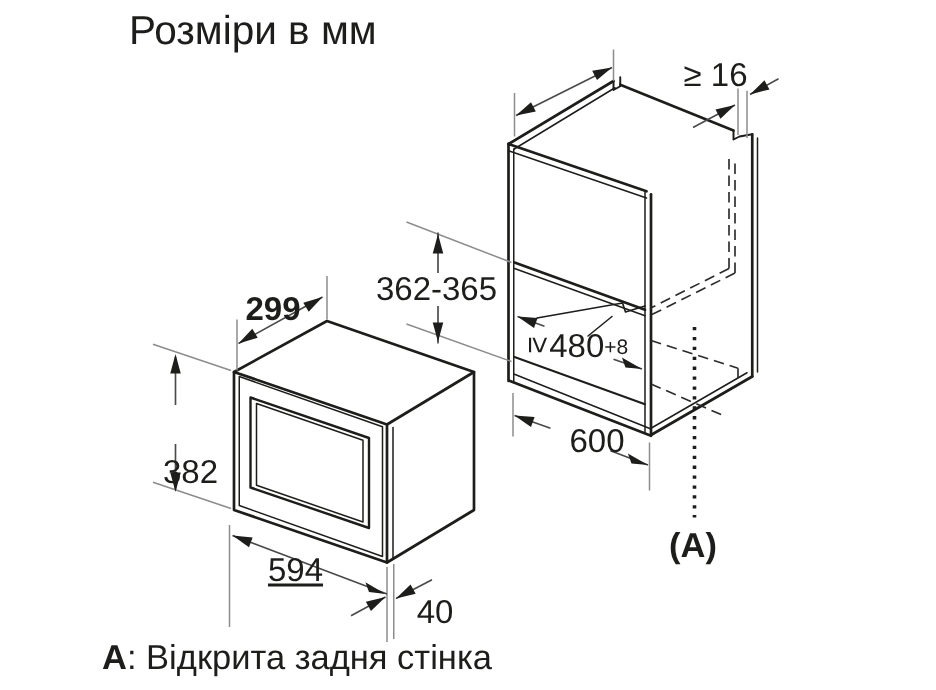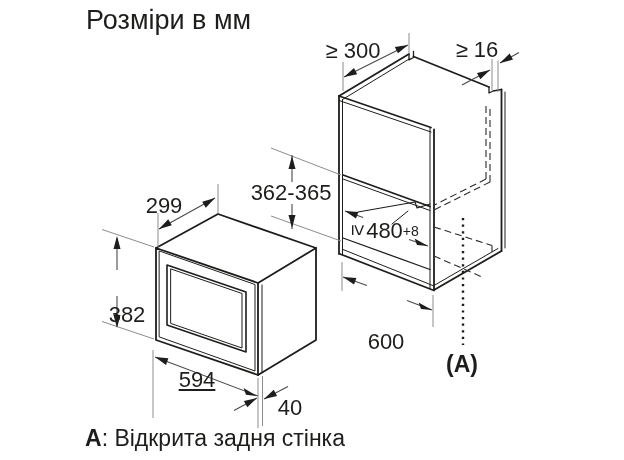--- a/index.html
+++ b/index.html
@@ -180,41 +180,40 @@
       <polygon points="292,228 288.5,215 295.5,215"></polygon>
       <polygon points="345,211 358.4,212 356,218.6"></polygon>
       <polygon points="428,246 417,245 414.6,238.4"></polygon>
       <polygon points="343,277 356.4,278 354,284.6"></polygon>
       <polygon points="432,310 421,309 418.6,302.4"></polygon>
     </g>
   </svg>
 
   <div id="title" class="lbl no-center" style="left:86px;top:7px;">Розміри в мм</div>
 
-  <div class="lbl" style="left:164px;top:206px;">299</div>
+  <div class="lbl" style="left:182px;top:206px;font-weight:bold;">299</div>
 
   <div class="lbl" style="left:127px;top:283px;margin-top:32px;">382</div>
 
   <div class="lbl" style="left:197px;top:380px;text-decoration:underline;">594</div>
 
   <div class="lbl" style="left:290px;top:408px;">40</div>
 
-  <div class="lbl" style="left:353px;top:51px;">≥ 300</div>
 
   <div class="lbl" style="left:477px;top:50px;">≥ 16</div>
 
   <div class="lbl" style="left:291px;top:193px;">362-365</div>
 
   <div class="lbl niche-w-wrap" style="left:386px;top:231px;">
     <span class="geq-rot">≥</span>
     <span>480</span>
       <span class="tol-sup">+8</span>
   </div>
 
-  <div class="lbl" style="left:386px;top:294px;margin-top:48px;">600</div>
+  <div class="lbl" style="left:398px;top:294px;">600</div>
 
   <div id="label-a" class="lbl" style="left:462px;top:364px;">(A)</div>
 
-  <div id="caption" class="lbl no-center" style="left:85px;top:427px;">
+  <div id="caption" class="lbl no-center" style="left:68px;top:427px;">
     <span class="cap-key">А</span><span>: Відкрита задня стінка</span>
   </div>
 
 </div>
 
 </body></html>

